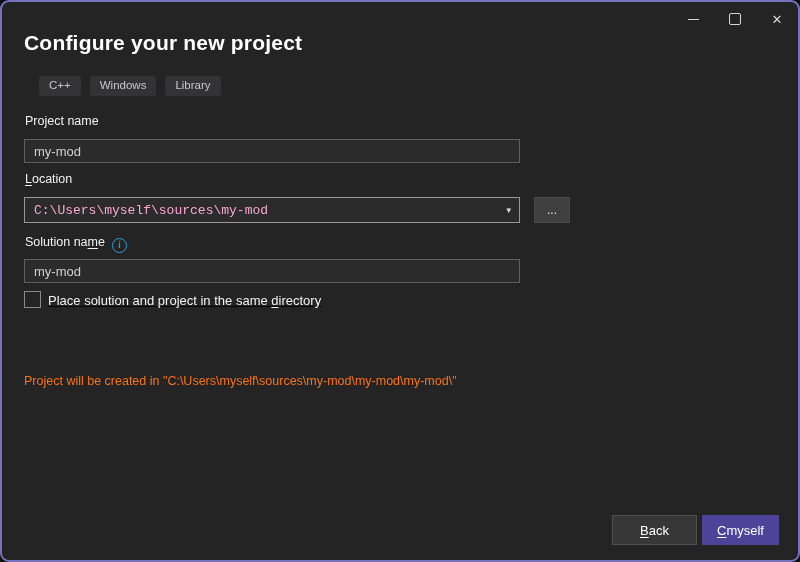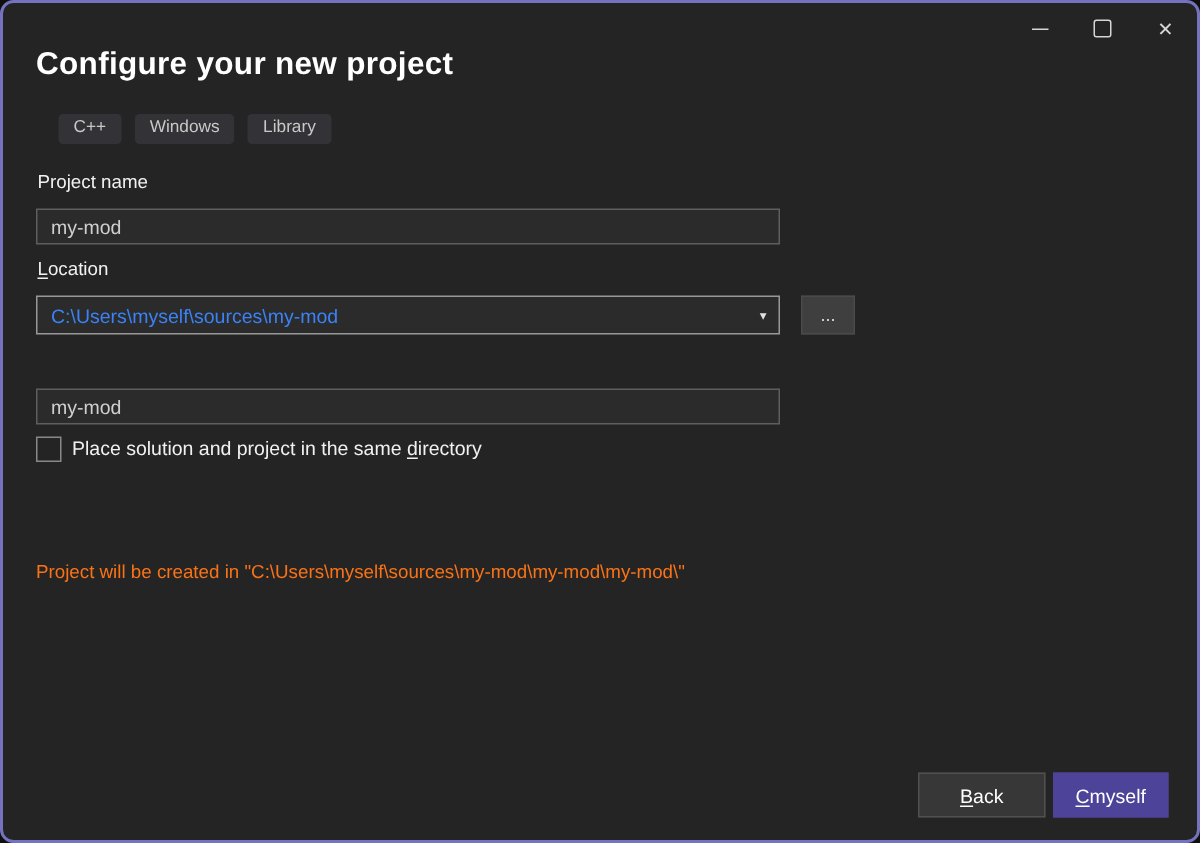--- a/index.html
+++ b/index.html
@@ -60,43 +60,43 @@
     font-family: "Liberation Sans", "DejaVu Sans", sans-serif;
     padding: 0 9px; box-sizing: border-box; outline: none;
   }
   .combo {
     position: absolute; left: 22px; top: 195px; width: 496px; height: 26px;
     background: #2b2b2b; border: 1px solid #989898;
     box-sizing: border-box; display: flex; align-items: center;
   }
   .combo input {
     flex: 1; background: transparent; border: none; outline: none;
-    color: #3b82f6; font-size: 13px; padding: 0 9px;
-    font-family: Liberation Sans, sans-serif;
+    color: #f9a8d4; font-size: 13px; padding: 0 9px;
+    font-family: Liberation Mono, monospace;
   }
   .combo-arrow {
     color: #e0e0e0; font-size: 9px; padding-right: 8px; line-height: 1;
   }
   .browse-btn {
     position: absolute; left: 532px; top: 195px; width: 36px; height: 26px;
     background: #3f3f3f; border: 1px solid #4a4a4a; box-sizing: border-box;
     color: #e0e0e0; font-size: 12px; line-height: 1;
     display: flex; align-items: center; justify-content: center;
     cursor: default;
   }
   .info-icon {
     display: inline-flex; align-items: center; justify-content: center;
     width: 13px; height: 13px; margin-left: 7px;
     border: 1.5px solid #2d9fd8; border-radius: 50%;
     color: #2d9fd8; font-size: 9px; font-weight: 700; font-style: normal;
     vertical-align: -2px; line-height: 1;
   }
   .checkbox-row {
     position: absolute; left: 22px; top: 289px;
-    display: flex; align-items: flex-start;
+    display: flex; align-items: flex-end; text-decoration: underline;
   }
   .checkbox {
     width: 15px; height: 15px;
     border: 1px solid #888888; background: transparent;
     box-sizing: content-box;
   }
   .checkbox-label { margin-left: 7px; font-size: 13px; color: #f1f1f1; }
   .summary-text {
     position: absolute; left: 22px; top: 330px;
     font-size: 12.5px; color: #f97316; margin-top: 42px;
@@ -147,20 +147,21 @@
   <div class="field-label" style="top:112px">Project name</div>
   <input class="text-input" style="top: 137px;" type="text" value="my-mod">
 
   <div class="field-label" style="top:170px"><span></span><span class="ukey">L</span><span>ocation</span></div>
   <div class="combo">
     <input type="text" value="C:\Users\myself\sources\my-mod" style="">
     <span class="combo-arrow">▾</span>
   </div>
   <div class="browse-btn">...</div>
 
+  <div class="field-label" style="top:233px"><span>Solution na</span><span class="ukey">m</span><span>e</span><span class="info-icon">i</span></div>
   <input class="text-input" style="top: 257px;" type="text" value="my-mod">
 
   <div class="checkbox-row">
     <span class="checkbox"></span>
     <span class="checkbox-label"><span>Place solution and project in the same </span><span class="ukey">d</span><span>irectory</span></span>
   </div>
 
   <div class="summary-text">Project will be created in "C:\Users\myself\sources\my-mod\my-mod\my-mod\"</div>
 
   <div class="btn btn-back">

